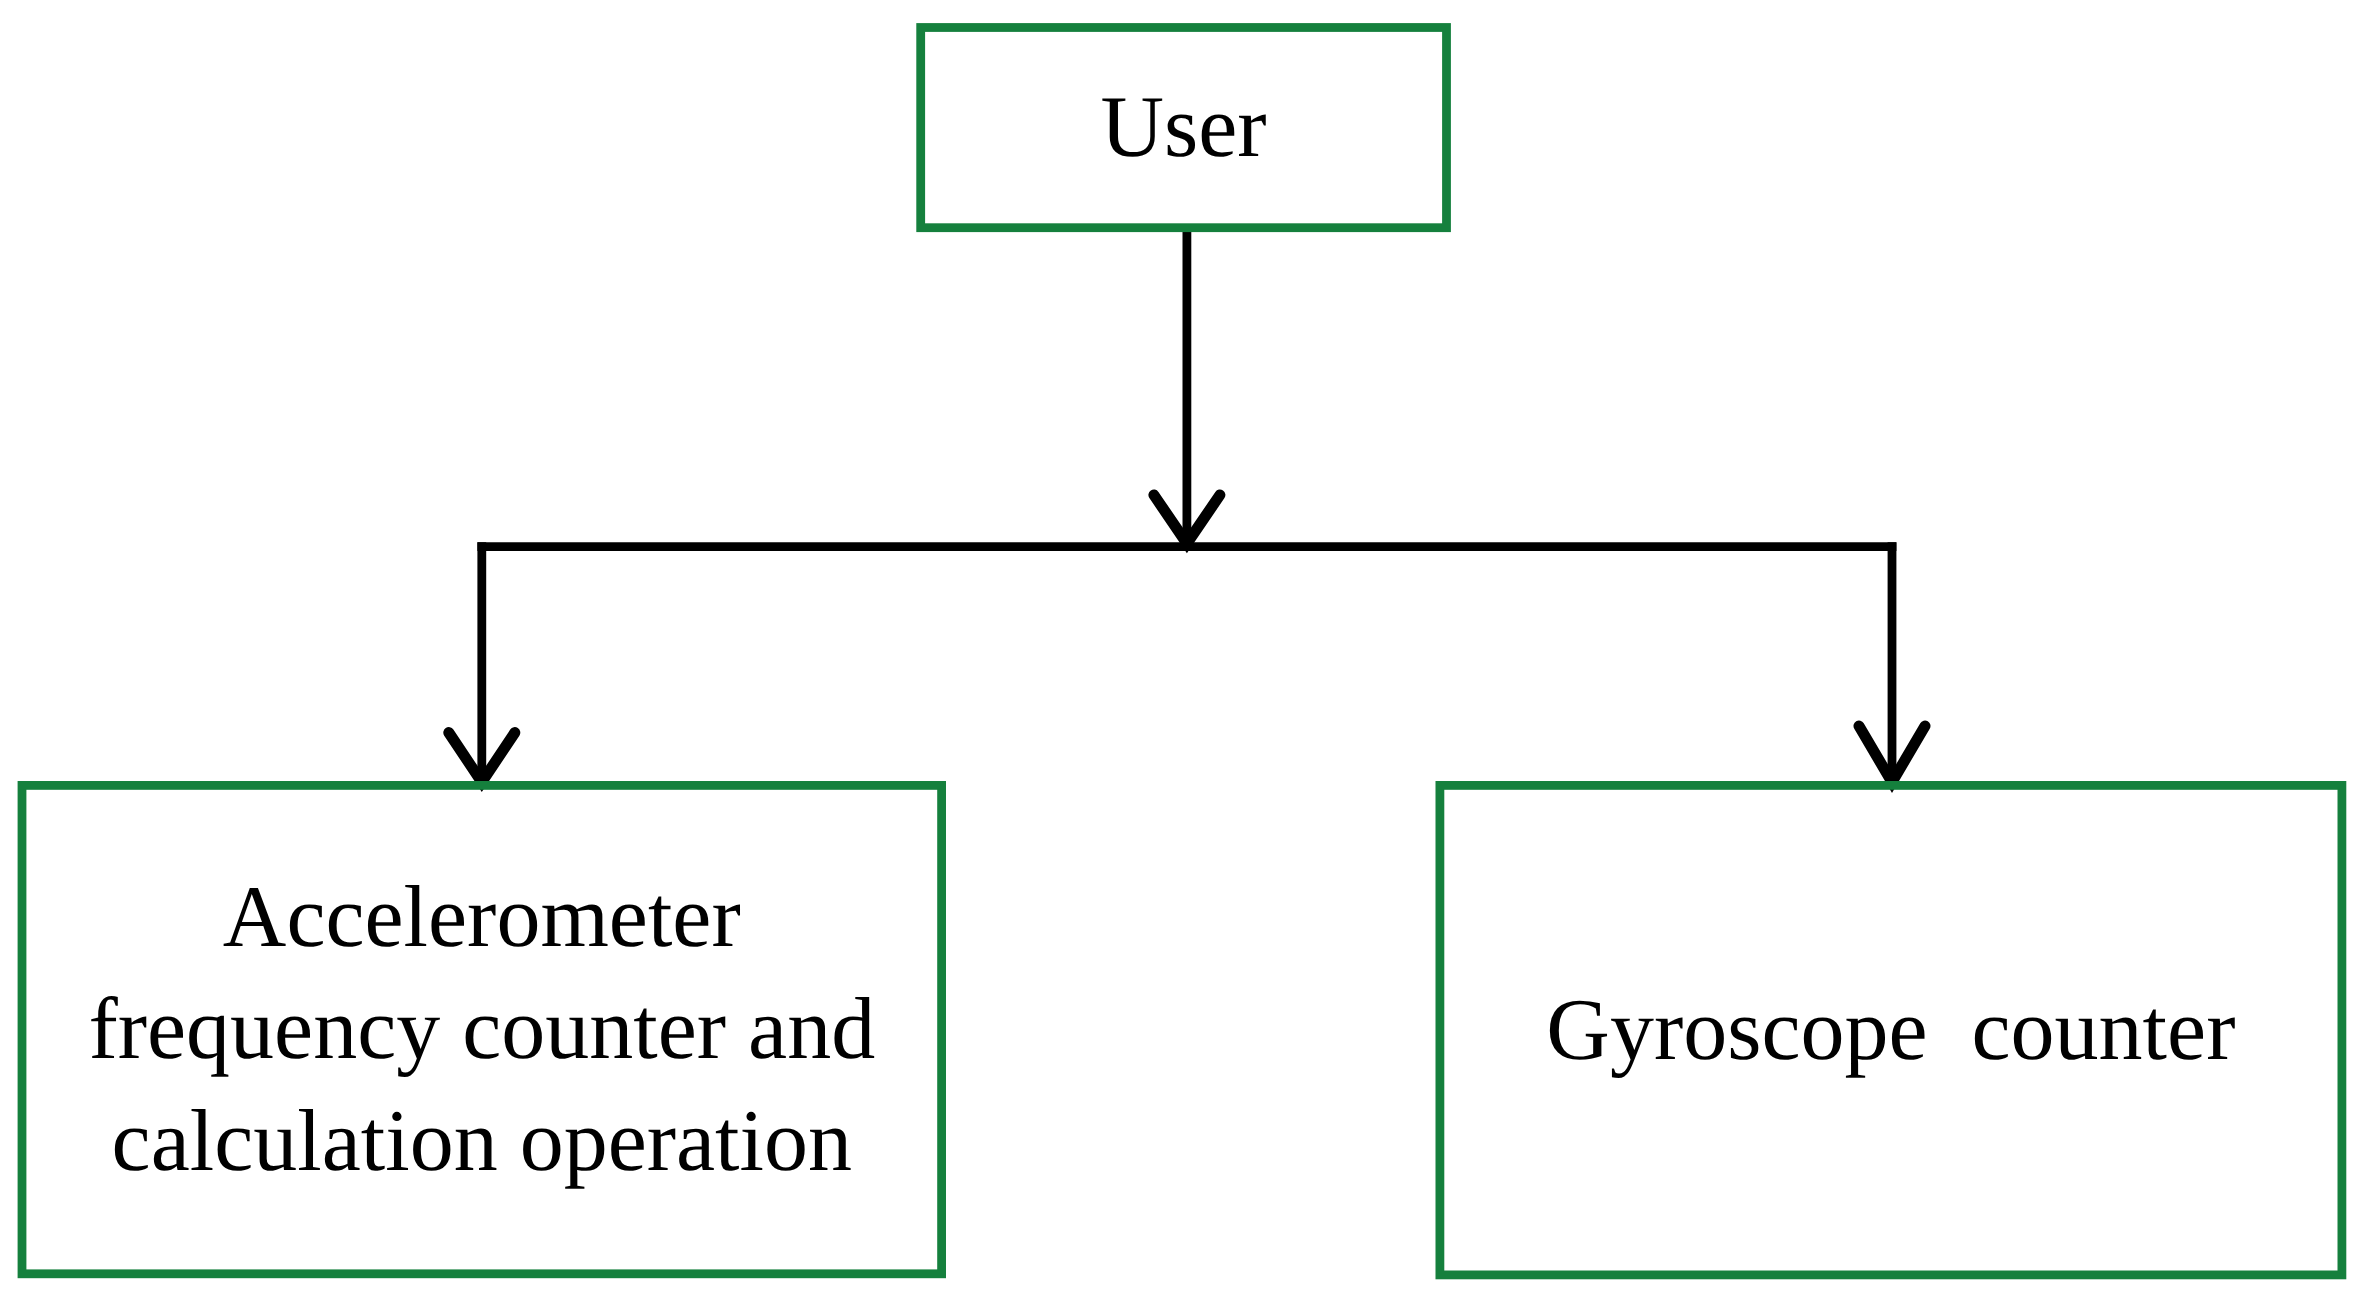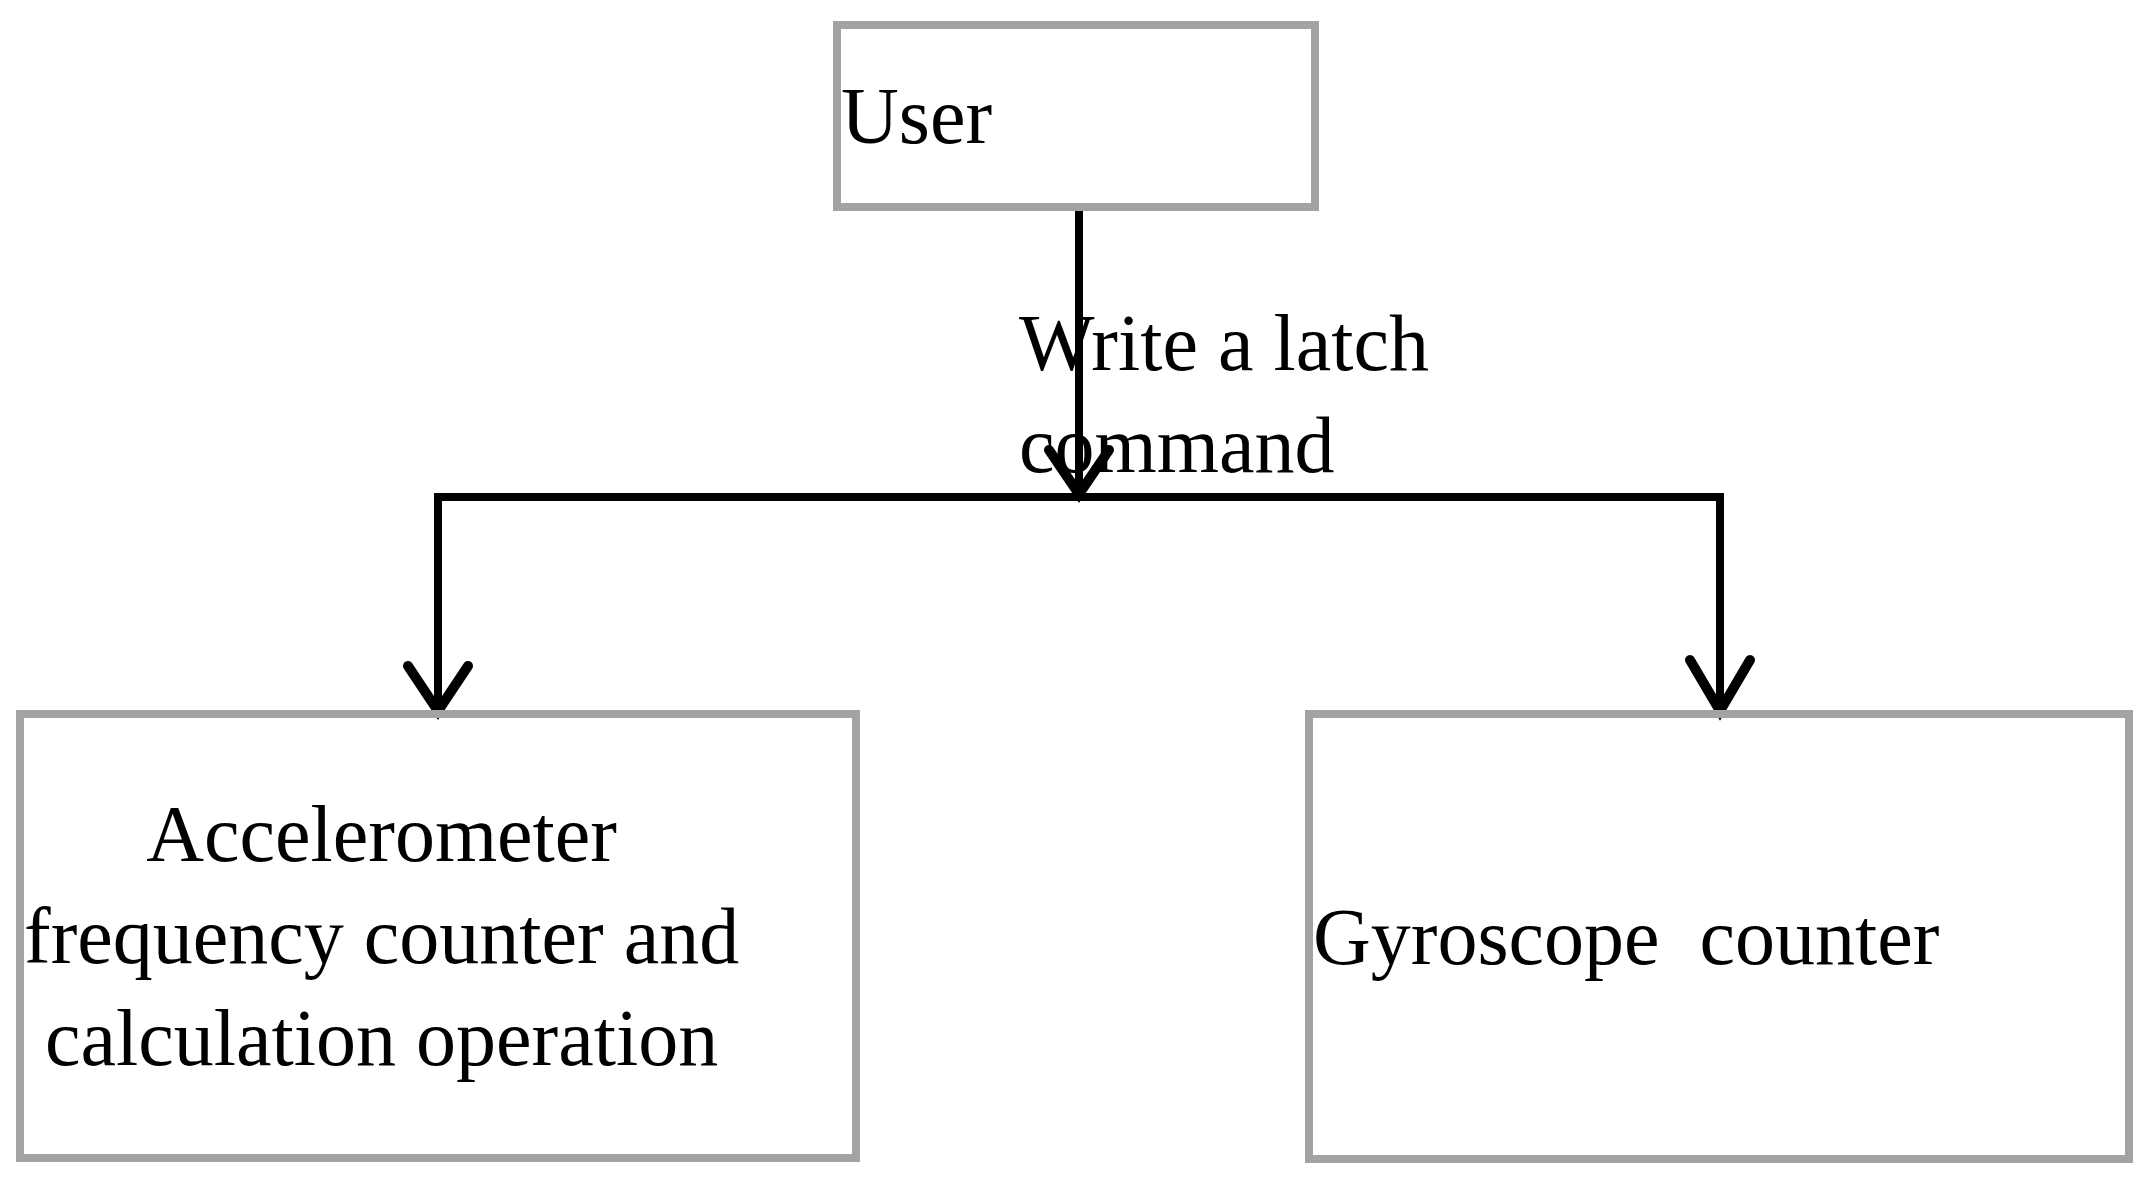--- a/index.html
+++ b/index.html
@@ -18,24 +18,24 @@
     overflow: hidden;
   }
   .connector-layer {
     position: absolute;
     left: 0;
     top: 0;
   }
   .node {
     position: absolute;
     box-sizing: border-box;
-    border: 8px solid #a3a3a3;
+    border: 8px solid #15803d;
     display: flex;
     align-items: center;
-    justify-content: flex-start;
+    justify-content: center;
     text-align: center;
   }
   .diagram-text {
     font-size: 80px;
     line-height: 102px;
     color: #000;
     white-space: pre-wrap;
     text-align: center;
   }
   .node-user  { left: 833px;  top: 21px;  width: 486px; height: 190px; }
@@ -64,24 +64,20 @@
     <polyline points="408,666 438,711 468,666" fill="none" stroke-width="10" stroke-linecap="round" stroke="#000000"></polyline>
 
     <line x1="1720" y1="493" x2="1720" y2="702" stroke-width="8" stroke="#000000"></line>
     <polyline points="1690,660 1720,711 1750,660" fill="none" stroke-width="10" stroke-linecap="round" stroke="#000000"></polyline>
   </svg>
 
   <div class="node node-user">
     <span class="diagram-text">User</span>
   </div>
 
-  <div class="edge-label label-write-latch">
-    <span class="diagram-text">Write a latch
-command</span>
-  </div>
 
 
   <div class="node node-accel">
     <span class="diagram-text">Accelerometer
 frequency counter and
 calculation operation</span>
   </div>
 
   <div class="node node-gyro">
     <span class="diagram-text">Gyroscope  counter</span>

